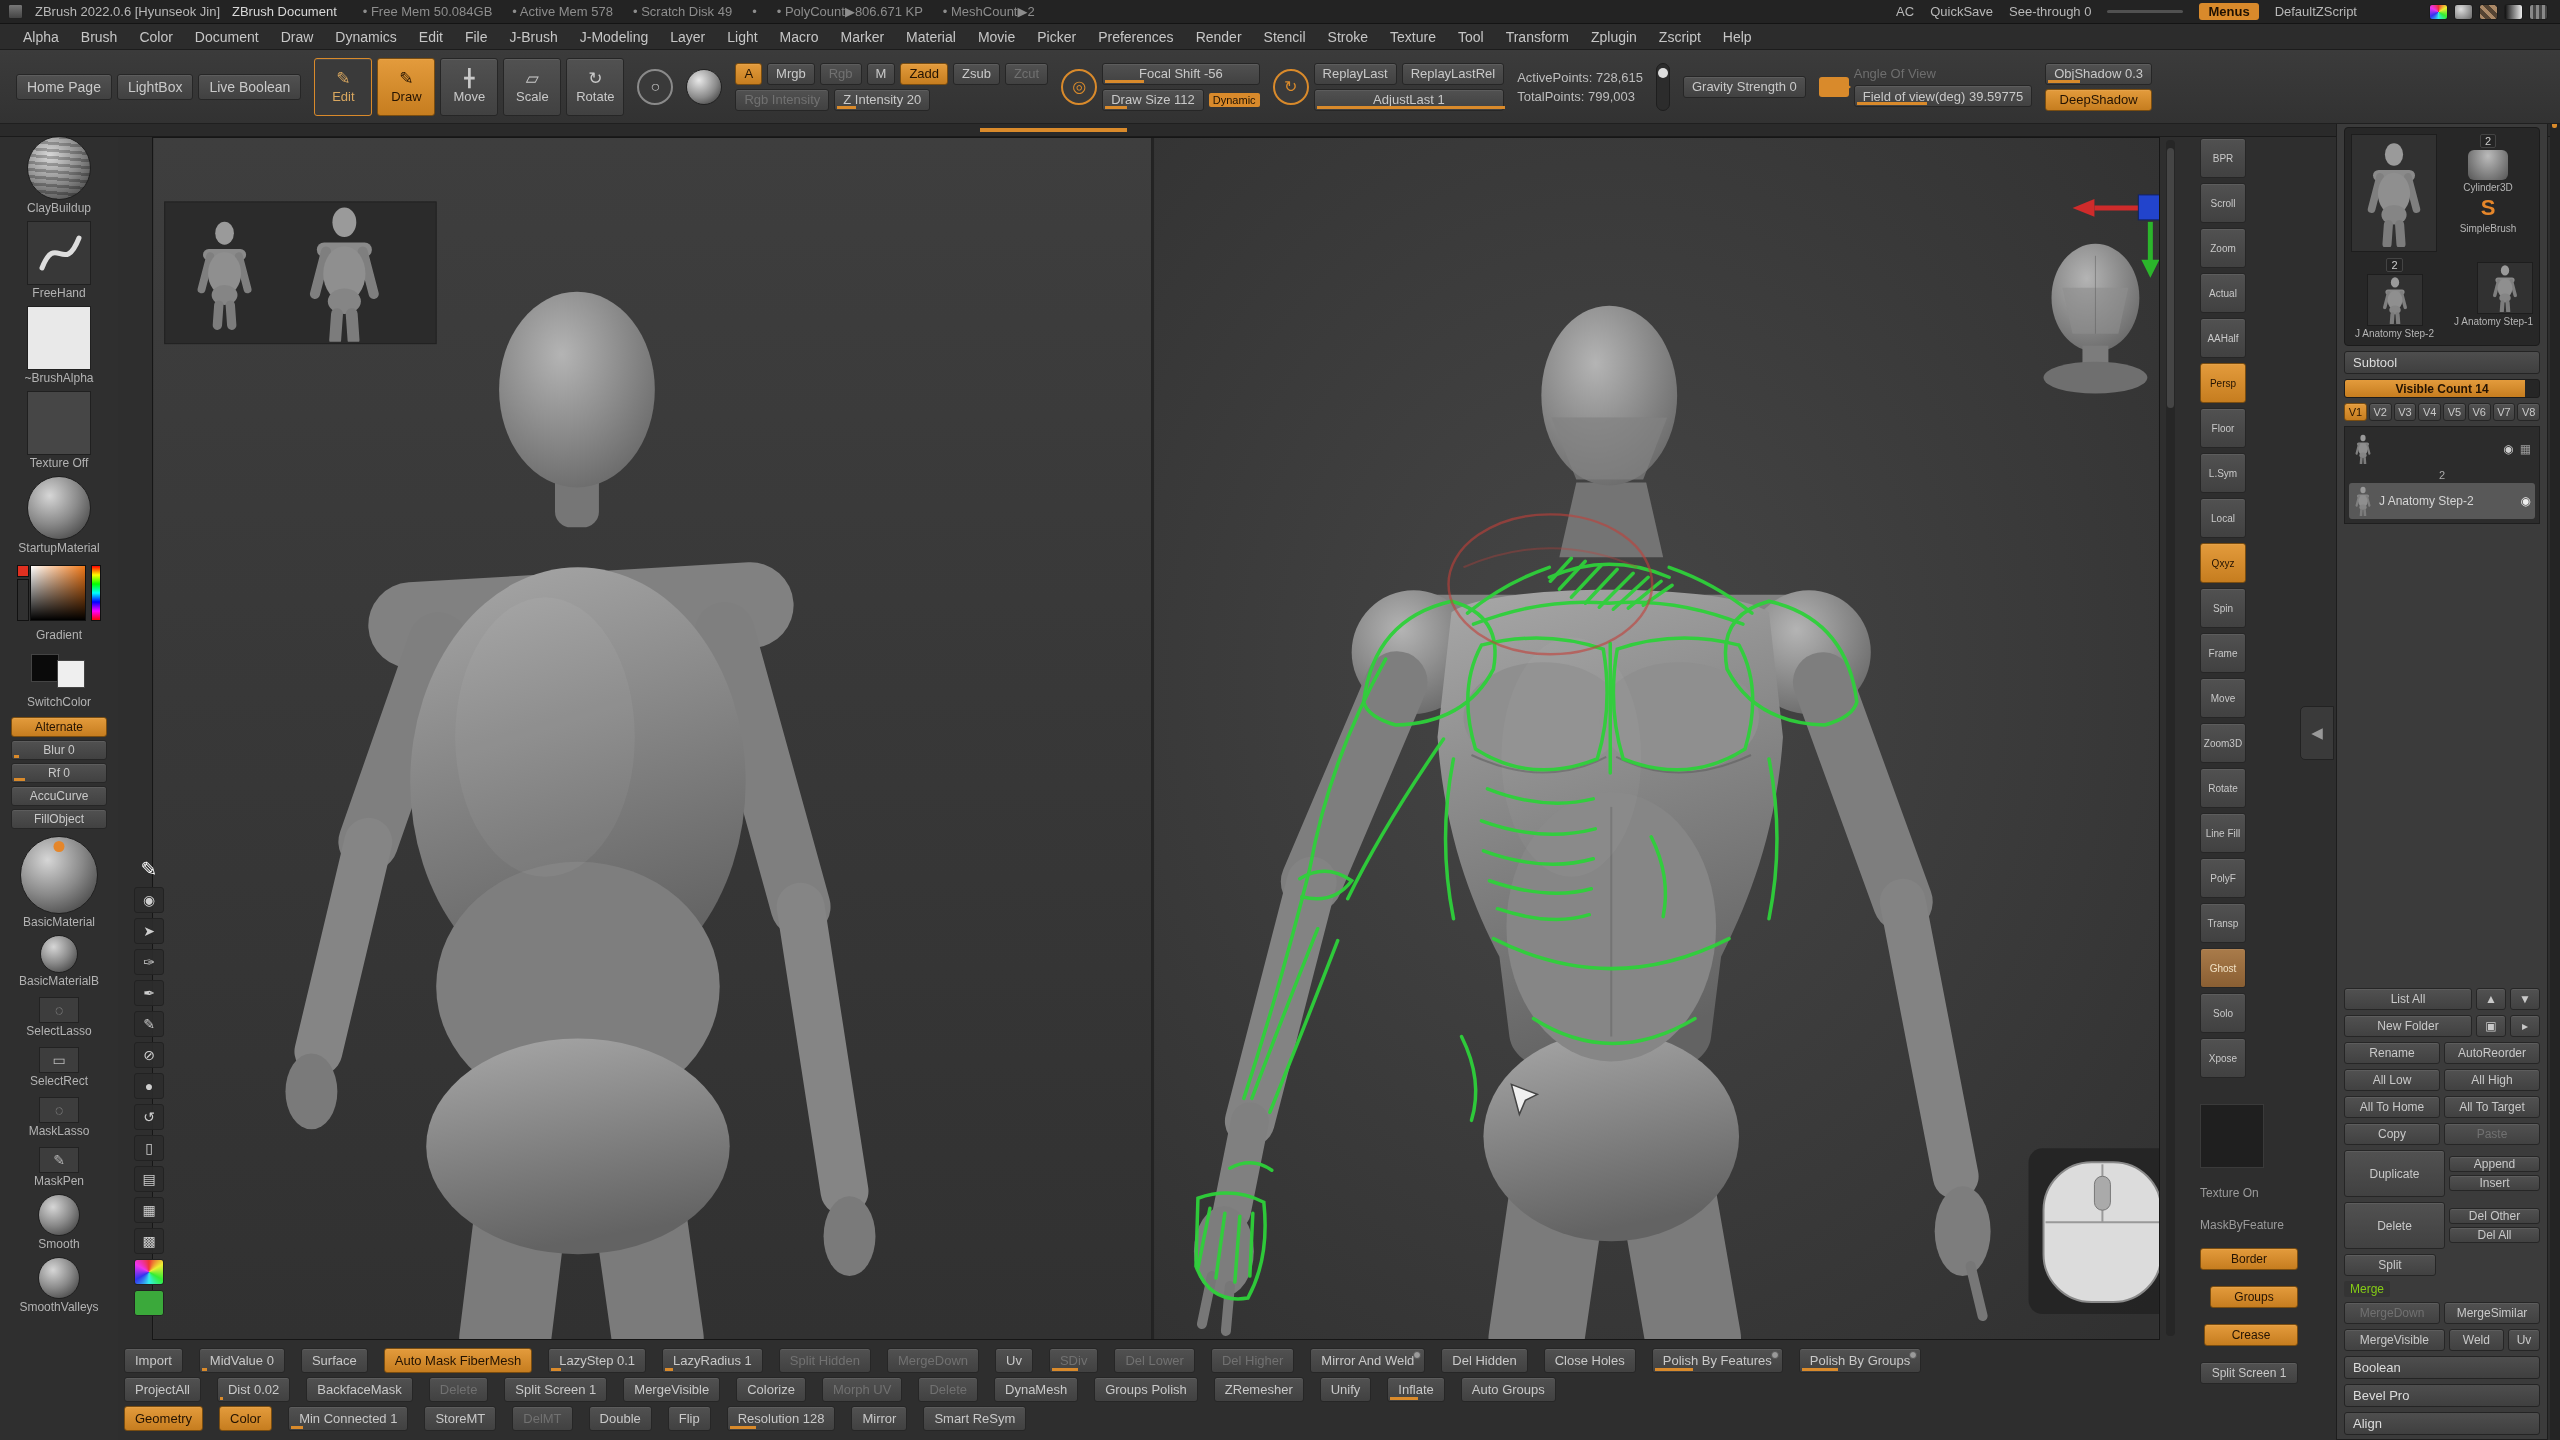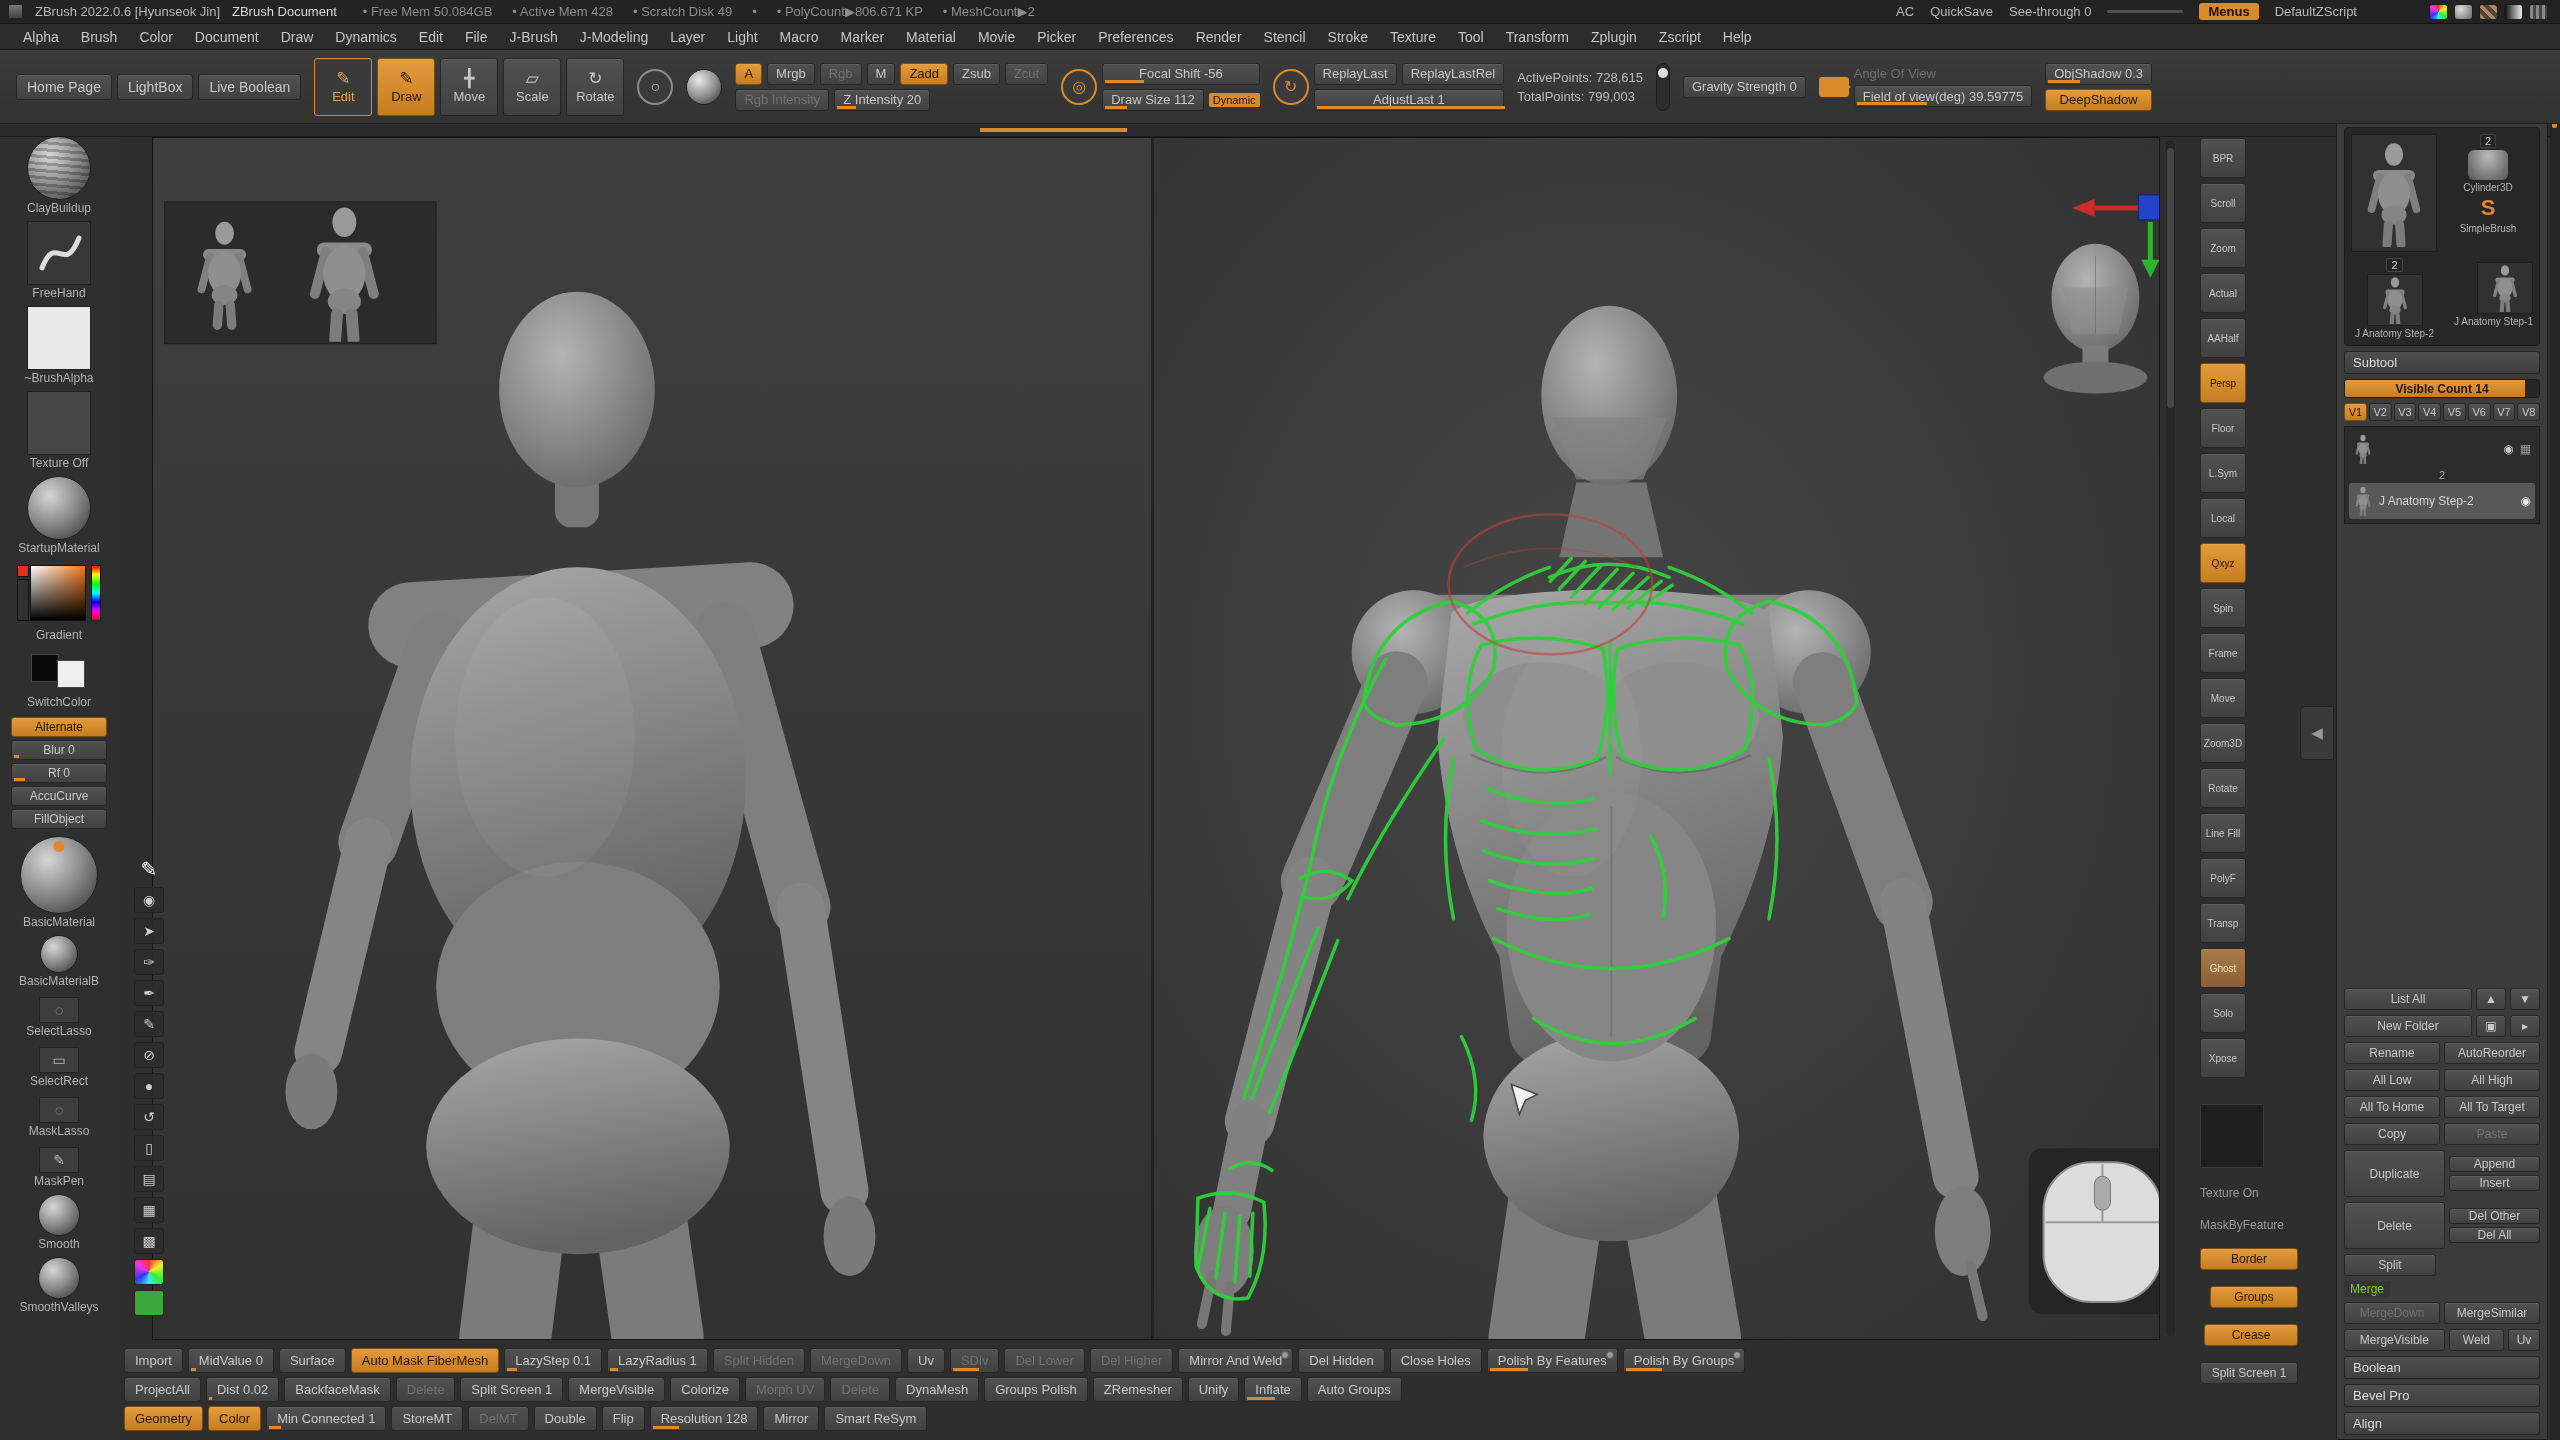--- a/index.html
+++ b/index.html
@@ -105,36 +105,36 @@
 .vtab{flex:1;height:18px;font-size:11px;padding:0}
 .stlist{background:#2c2c2c;border:1px solid #1f1f1f;padding:4px;display:flex;flex-direction:column;gap:2px}
 .strow{display:flex;align-items:center;gap:6px;min-height:36px;padding:0 4px;font-size:12px;color:#d5d5d5}
 .strow.sel{background:#585858;border-radius:3px}
 .st-num{text-align:center;font-size:11px;color:#aaa}
 .merge-lab{font-size:12px;color:#84cc16;background:#343434;border-radius:2px;padding:1px 6px;align-self:flex-start}
 #edge-right{position:absolute;left:2550px;top:20px;width:10px;height:1420px;background:#242424;z-index:46}
 #edge-right .tick{position:absolute;left:2px;top:62px;width:5px;height:46px;background:#d98a2b;border-radius:2px}
 
 #tray{position:absolute;left:124px;top:1348px;width:2040px;display:flex;flex-direction:column;gap:4px;z-index:30}
-.tray-row{display:flex;gap:5px;align-items:center}
+.tray-row{display:flex;gap:16px;align-items:center}
 .tray-row .btn{height:25px;font-size:13px}
 #tray-arrows{position:absolute;left:1010px;top:29px;display:flex;gap:4px;font-size:8px;color:#9a9a9a}
 </style>
 </head>
 <body>
 
 <div id="app">
 
   <div id="titlebar">
     <span class="tb-logo"></span>
     <span>ZBrush 2022.0.6 [Hyunseok Jin]</span>
     <span style="color:#d8d8d8">ZBrush Document</span>
     <span class="tb-stats">
         <span>• Free Mem 50.084GB</span>
-        <span>• Active Mem 428</span>
+        <span>• Active Mem 578</span>
         <span>• Scratch Disk 49</span>
         <span>•</span>
         <span>• PolyCount▶806.671 KP</span>
         <span>• MeshCount▶2</span>
       </span>
     <span class="tb-right">
       <span class="tb-chip">AC</span>
       <span class="tb-chip">QuickSave</span>
       <span class="tb-chip">See-through 0</span>
       <span class="tb-track"></span>

